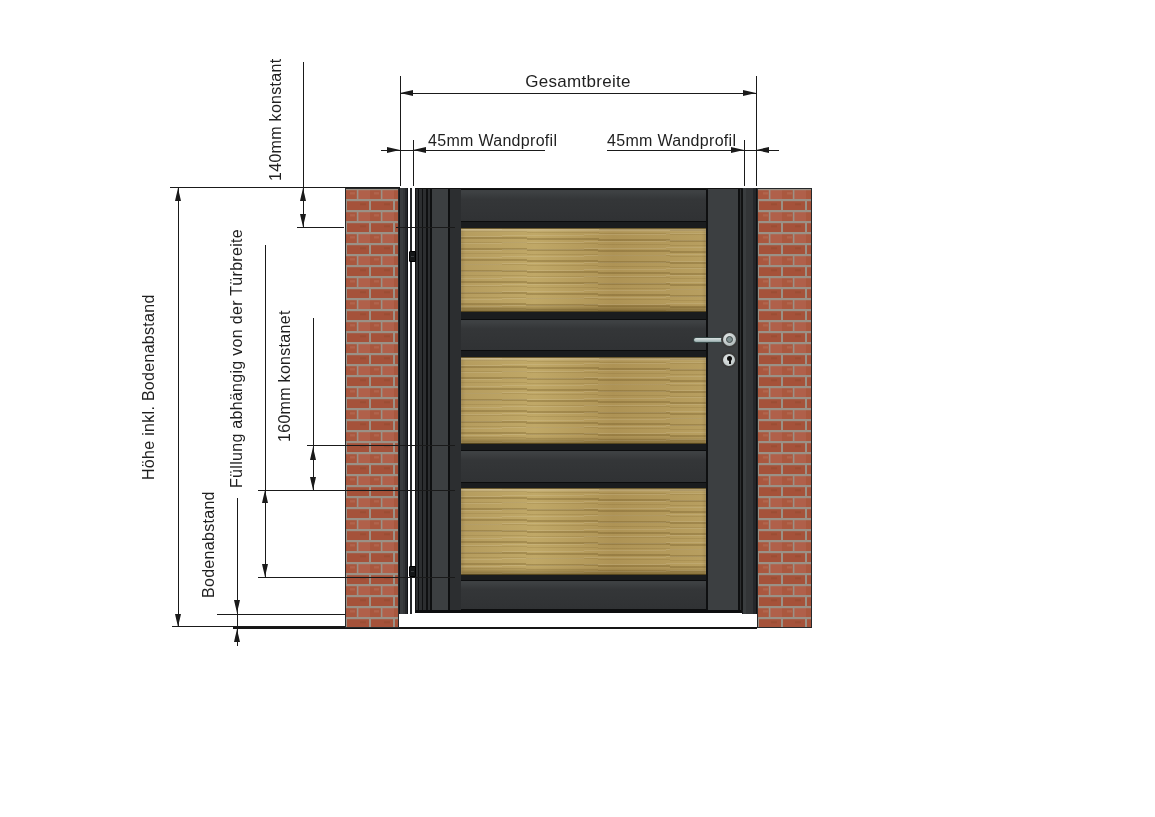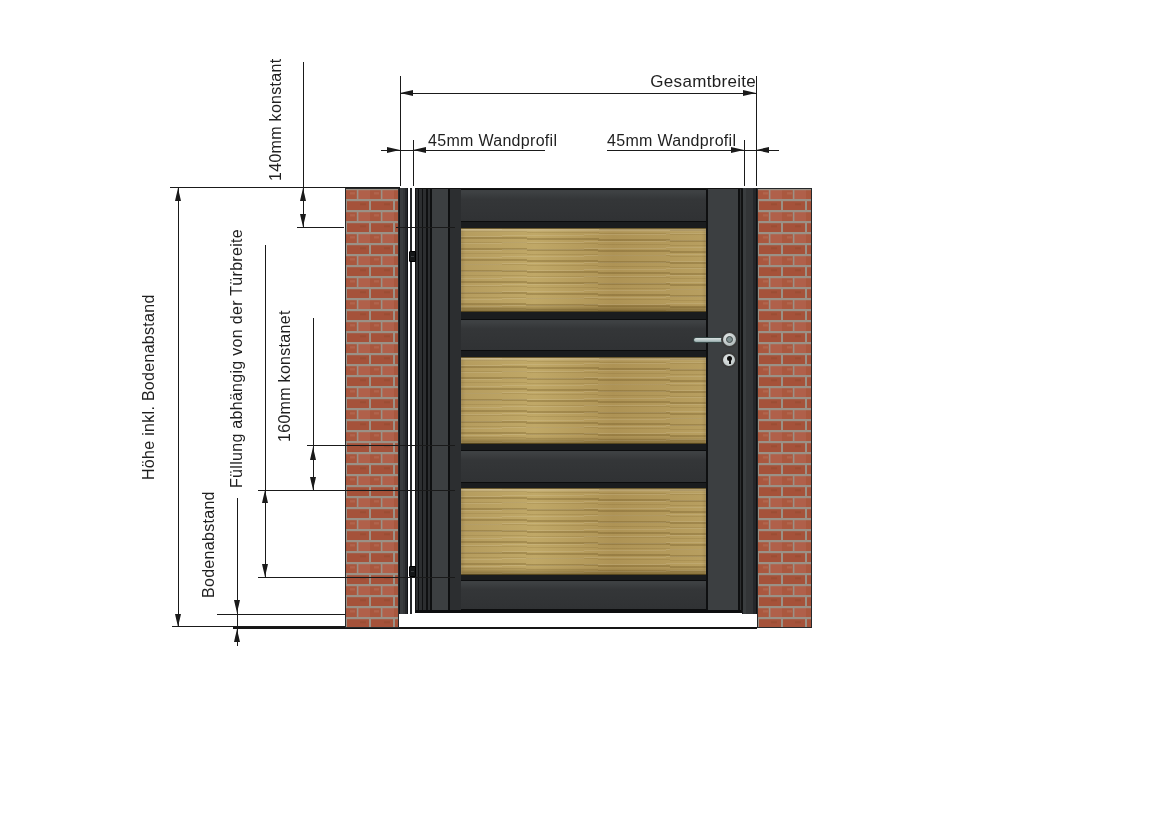--- a/index.html
+++ b/index.html
@@ -7,21 +7,21 @@
           font-family:"Liberation Sans",sans-serif;color:#1a1a1a;}
   
   .hl{position:absolute;height:1px;background:#1a1a1a;}
   .vl{position:absolute;width:1px;background:#1a1a1a;}
   .ar{position:absolute;width:0;height:0;border-style:solid;}
   .ar.r{border-width:3px 0 3px 13px;border-color:transparent transparent transparent #1a1a1a;}
   .ar.l{border-width:3px 13px 3px 0;border-color:transparent #1a1a1a transparent transparent;}
   .ar.u{border-width:0 3px 13px 3px;border-color:transparent transparent #1a1a1a transparent;}
   .ar.d{border-width:13px 3px 0 3px;border-color:#1a1a1a transparent transparent transparent;}
   .lbl{position:absolute;font-size:16px;letter-spacing:.3px;white-space:nowrap;color:#1f1f1f;}
-  .lbl.c{text-align:right;}
+  .lbl.c{text-align:center;}
   .rot{transform:rotate(-90deg);transform-origin:0 100%;height:18px;line-height:18px;}
   
   .pillar{position:absolute;top:188px;height:440px;border:1px solid #26282a;box-sizing:border-box;}
   .wallpost{position:absolute;top:188px;height:426px;box-sizing:border-box;
             background:linear-gradient(90deg,#15171a 0 1px,#3a3d3f 1px 4px,#333537 4px 72%,#25272a 72% calc(100% - 1px),#101214 calc(100% - 1px));}
   .door{position:absolute;left:415px;top:188px;width:327px;height:425px;background:#2c2e30;
         border:1px solid #121212;border-bottom:3px solid #0c0d0e;box-sizing:border-box;}
   .dline{position:absolute;top:0;height:100%;background:#0f1011;}
   .stile{position:absolute;top:0;height:100%;background:#3c3f41;
          border-left:2px solid #0e0f10;border-right:2px solid #0e0f10;box-sizing:border-box;}

